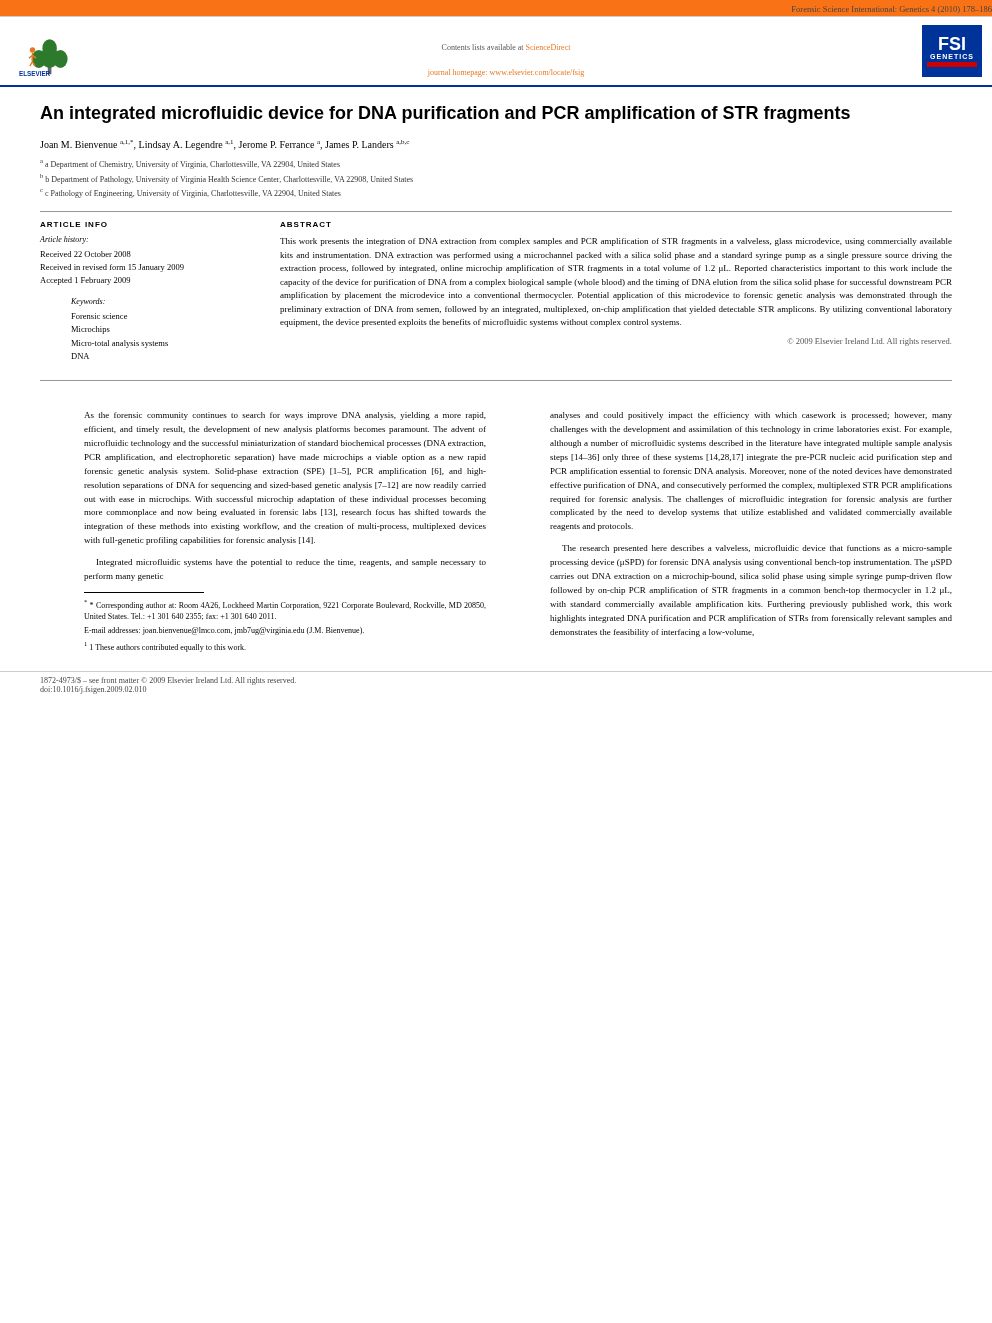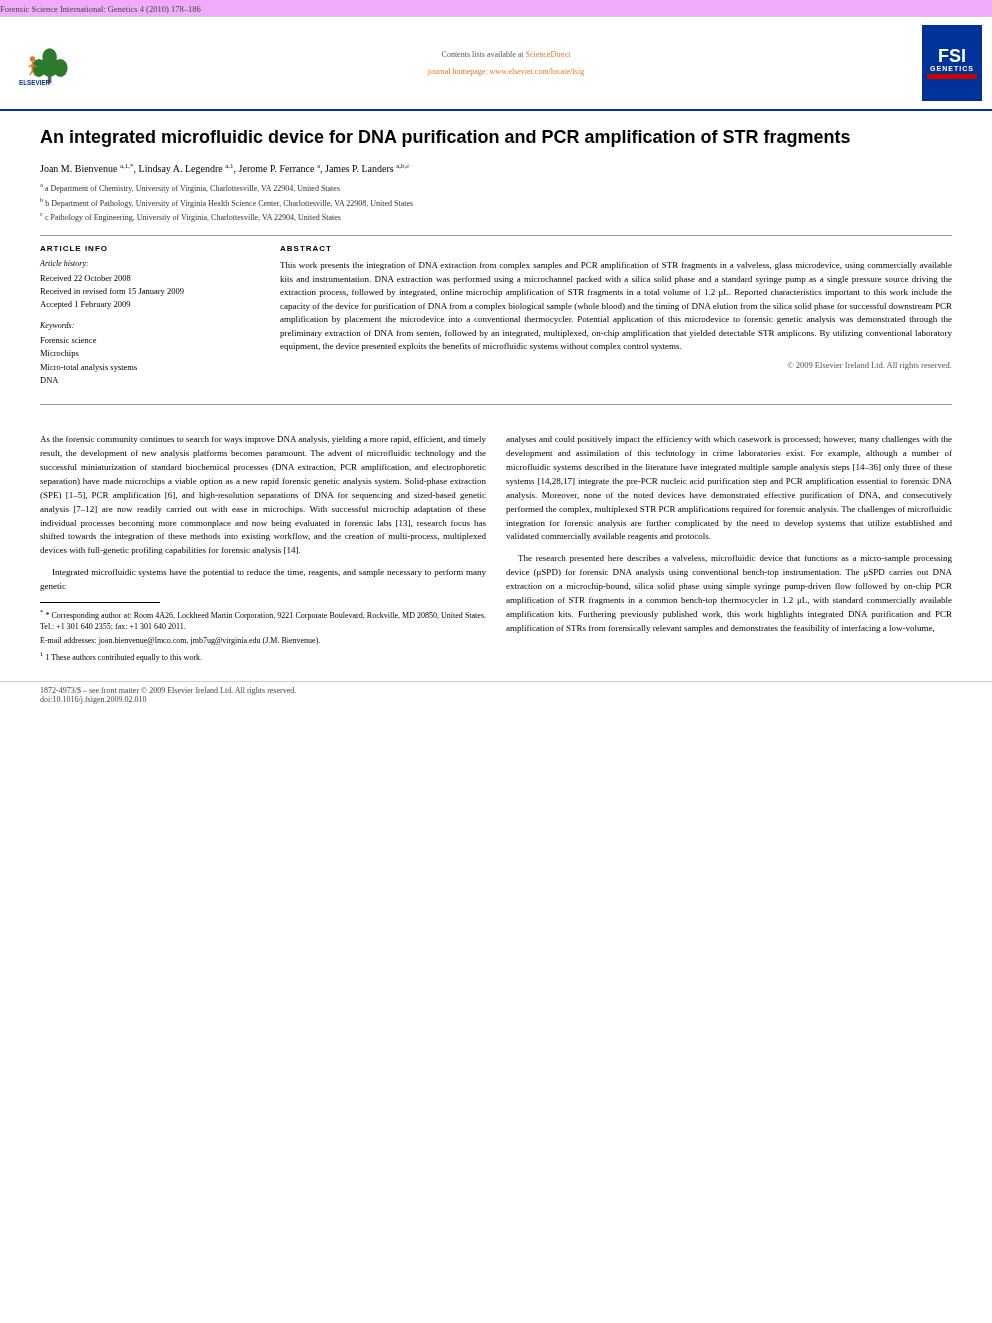--- a/index.html
+++ b/index.html
@@ -13,32 +13,32 @@
     }
 
     .page-container {
       width: 992px;
       background: #fff;
       padding: 0;
     }
 
     
     .journal-bar {
-      background: #f0abfc;
-      text-align: left;
+      background: #f97316;
+      text-align: right;
       font-size: 8.5px;
       color: #444;
       padding: 4px 0 2px 0;
       border-bottom: 1px solid #ccc;
     }
 
     
     .header-section {
       display: flex;
-      align-items: center;
+      align-items: flex-end;
       border-bottom: 2px solid #003399;
       padding: 8px 10px 8px 10px;
       gap: 10px;
     }
 
     .header-left {
       display: flex;
       flex-direction: column;
       align-items: center;
       justify-content: center;
@@ -69,36 +69,36 @@
       font-weight: bold;
       color: #003399;
       font-family: Arial, sans-serif;
       text-align: center;
       letter-spacing: 0.5px;
     }
 
     .journal-homepage {
       font-size: 8px;
       color: #555;
-      margin-top: 4px;
+      margin-top: 12px;
     }
 
     .journal-homepage span {
       color: #e87722;
     }
 
     .header-right {
       display: flex;
       align-items: center;
       justify-content: center;
     }
 
     .fsi-logo {
       width: 60px;
-      height: 76px;
+      height: 52px;
       background: #003399;
       display: flex;
       flex-direction: column;
       align-items: center;
       justify-content: center;
       color: white;
       font-size: 9px;
       font-family: Arial, sans-serif;
       font-weight: bold;
       position: relative;
@@ -188,20 +188,21 @@
       margin-bottom: 4px;
     }
 
     .article-history-item {
       font-size: 8.5px;
       line-height: 1.5;
     }
 
     .keywords-section {
       margin-top: 10px;
+      margin-left: 31px;
     }
 
     .keywords-list {
       font-size: 8.5px;
       line-height: 1.6;
     }
 
     .abstract-text {
       font-size: 9px;
       line-height: 1.5;
@@ -226,20 +227,21 @@
       gap: 20px;
       padding: 0 40px;
     }
 
     .body-col {
       flex: 1;
       font-size: 9px;
       line-height: 1.55;
       text-align: justify;
       color: #000;
+      margin-left: 44px;
     }
 
     .body-col p {
       margin-bottom: 8px;
       text-indent: 12px;
     }
 
     .body-col p:first-child {
       text-indent: 0;
     }

